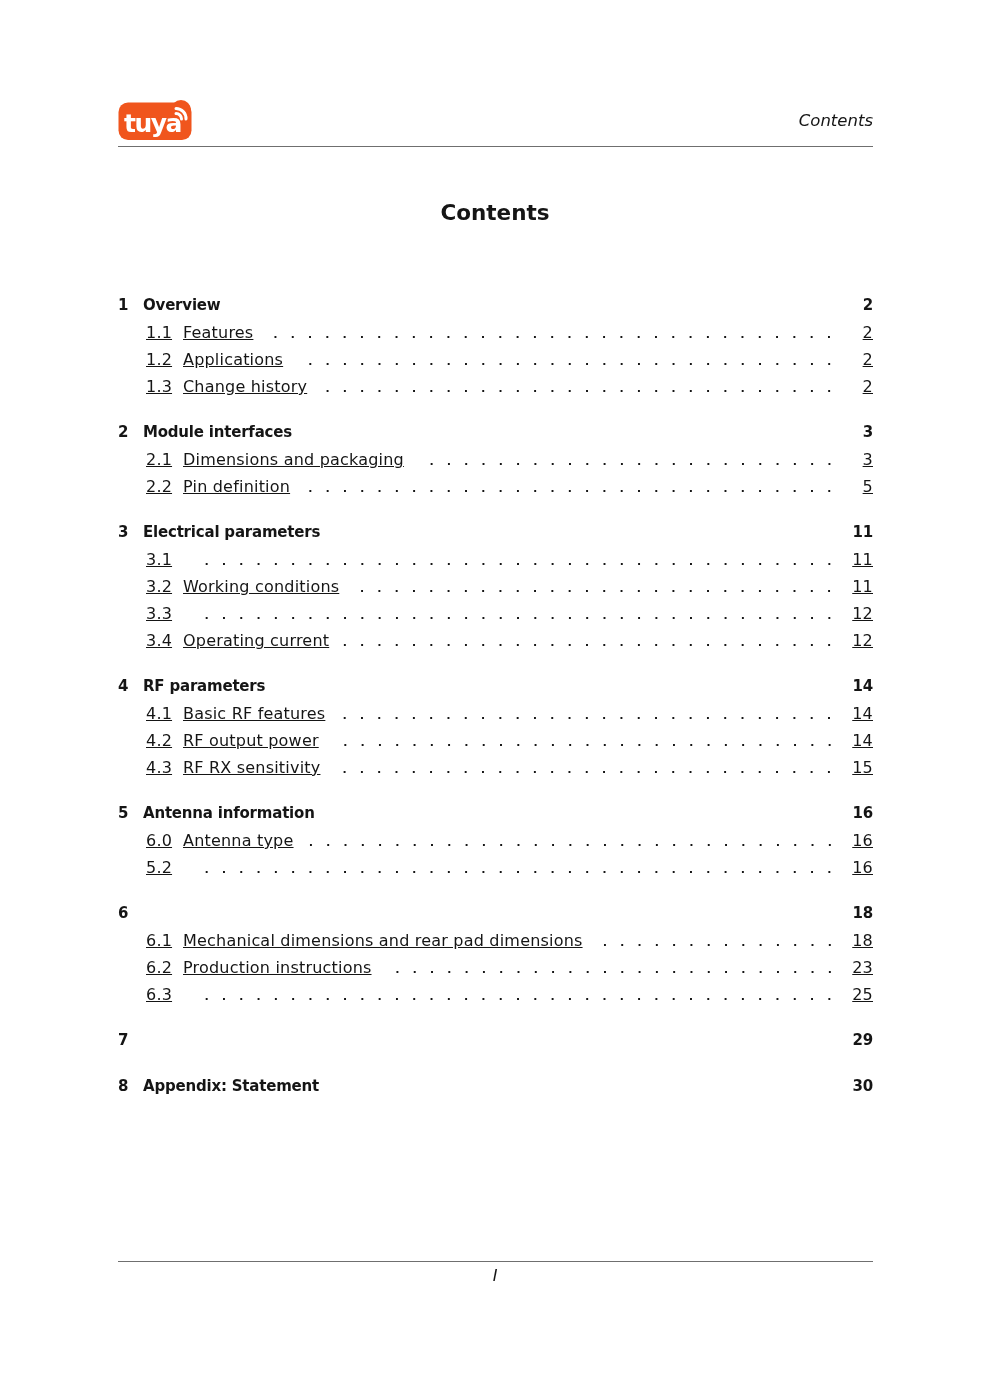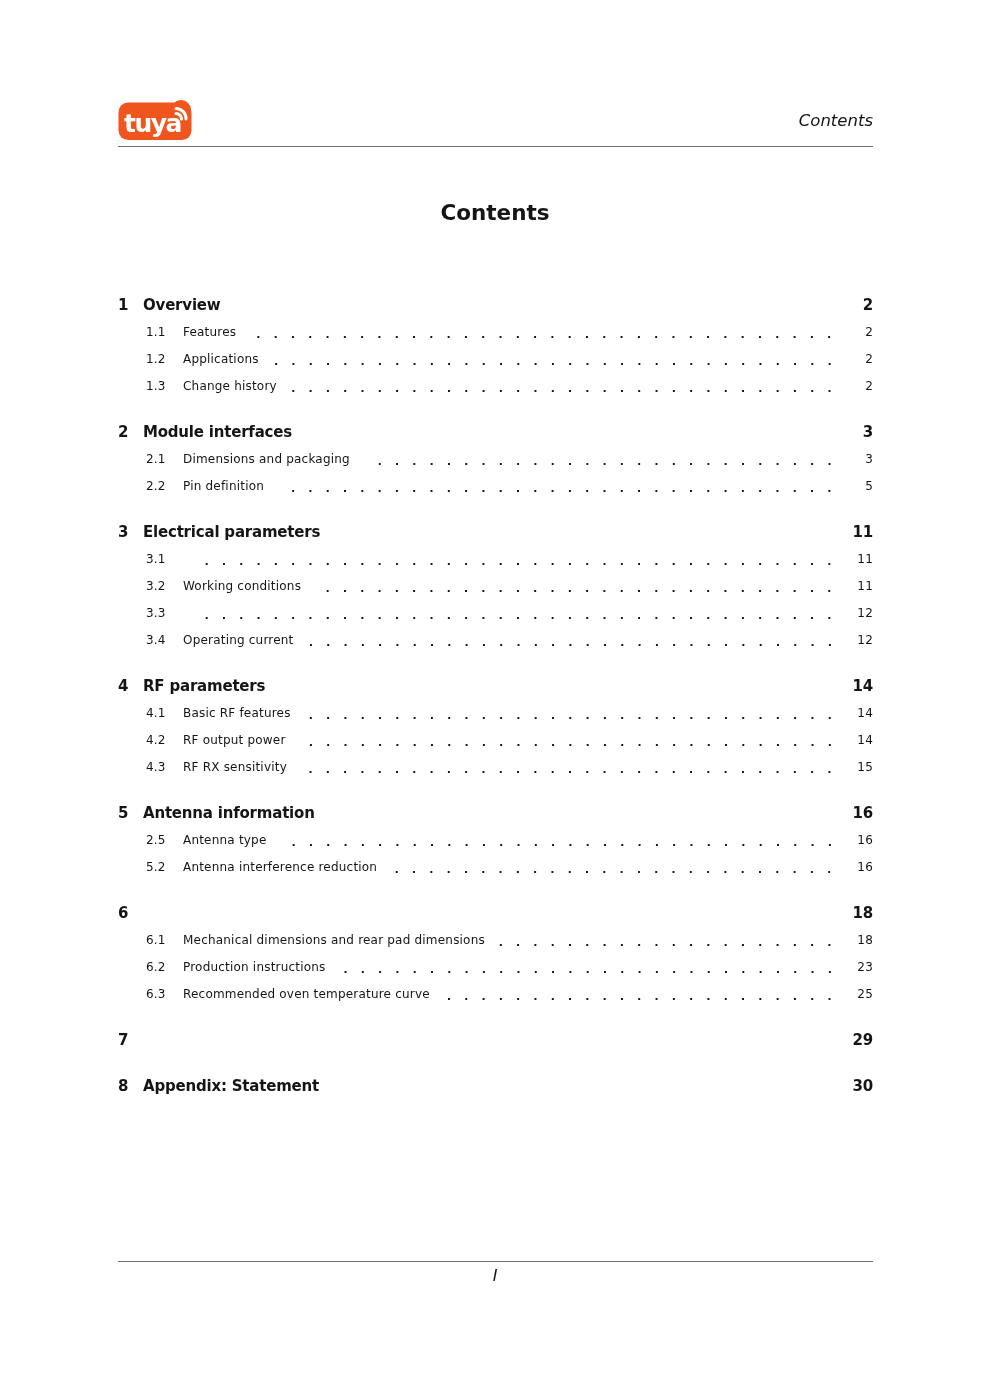--- a/index.html
+++ b/index.html
@@ -35,21 +35,21 @@
 
   
   .toc { position: absolute; left: 118px; top: 292px; width: 755px; }
   .toc-section { margin-bottom: 19px; }
   .row {
     display: flex; align-items: baseline;
     height: 27px; line-height: 27px;
     white-space: nowrap;
   }
   .row.head { font-weight: bold; font-size: 15px; letter-spacing: -0.2px; }
-  .row.sub  { font-size: 12px; letter-spacing: 0.2px; padding-left: 28px; }
+  .row.sub  { font-size: 16px; letter-spacing: 0.2px; padding-left: 28px; text-decoration: underline; }
   .head .num { flex: none; width: 25px; }
   .sub  .num { flex: none; width: 37px; }
   .ttl { flex: none; }
   .spacer { flex: 1; }
   .leader {
     flex: 1; align-self: stretch;
     margin: 0 8px 0 14px;
     background-image: radial-gradient(circle, #151515 1.3px, rgba(0,0,0,0) 1.45px);
     background-size: 17.3px 4px;
     background-repeat: repeat-x;
@@ -202,29 +202,28 @@
 
   <section class="toc-section">
     <div class="row head">
       <span class="num">5</span>
       <span class="ttl">Antenna information</span>
       <span class="spacer"></span>
       <span class="page-col">16</span>
     </div>
 
   <div class="row sub">
-    <span class="num">2.5</span>
+    <span class="num">6.0</span>
     <span class="ttl">Antenna type</span>
     <span class="leader"></span>
     <span class="page-col">16</span>
   </div>
 
   <div class="row sub">
     <span class="num">5.2</span>
-    <span class="ttl">Antenna interference reduction</span>
     <span class="leader"></span>
     <span class="page-col">16</span>
   </div>
 </section>
 
   <section class="toc-section">
     <div class="row head">
       <span class="num">6</span>
       <span class="spacer"></span>
       <span class="page-col">18</span>
@@ -239,21 +238,20 @@
 
   <div class="row sub">
     <span class="num">6.2</span>
     <span class="ttl">Production instructions</span>
     <span class="leader"></span>
     <span class="page-col">23</span>
   </div>
 
   <div class="row sub">
     <span class="num">6.3</span>
-    <span class="ttl">Recommended oven temperature curve</span>
     <span class="leader"></span>
     <span class="page-col">25</span>
   </div>
 
 </section>
 
   <section class="toc-section">
     <div class="row head">
       <span class="num">7</span>
       <span class="spacer"></span>

